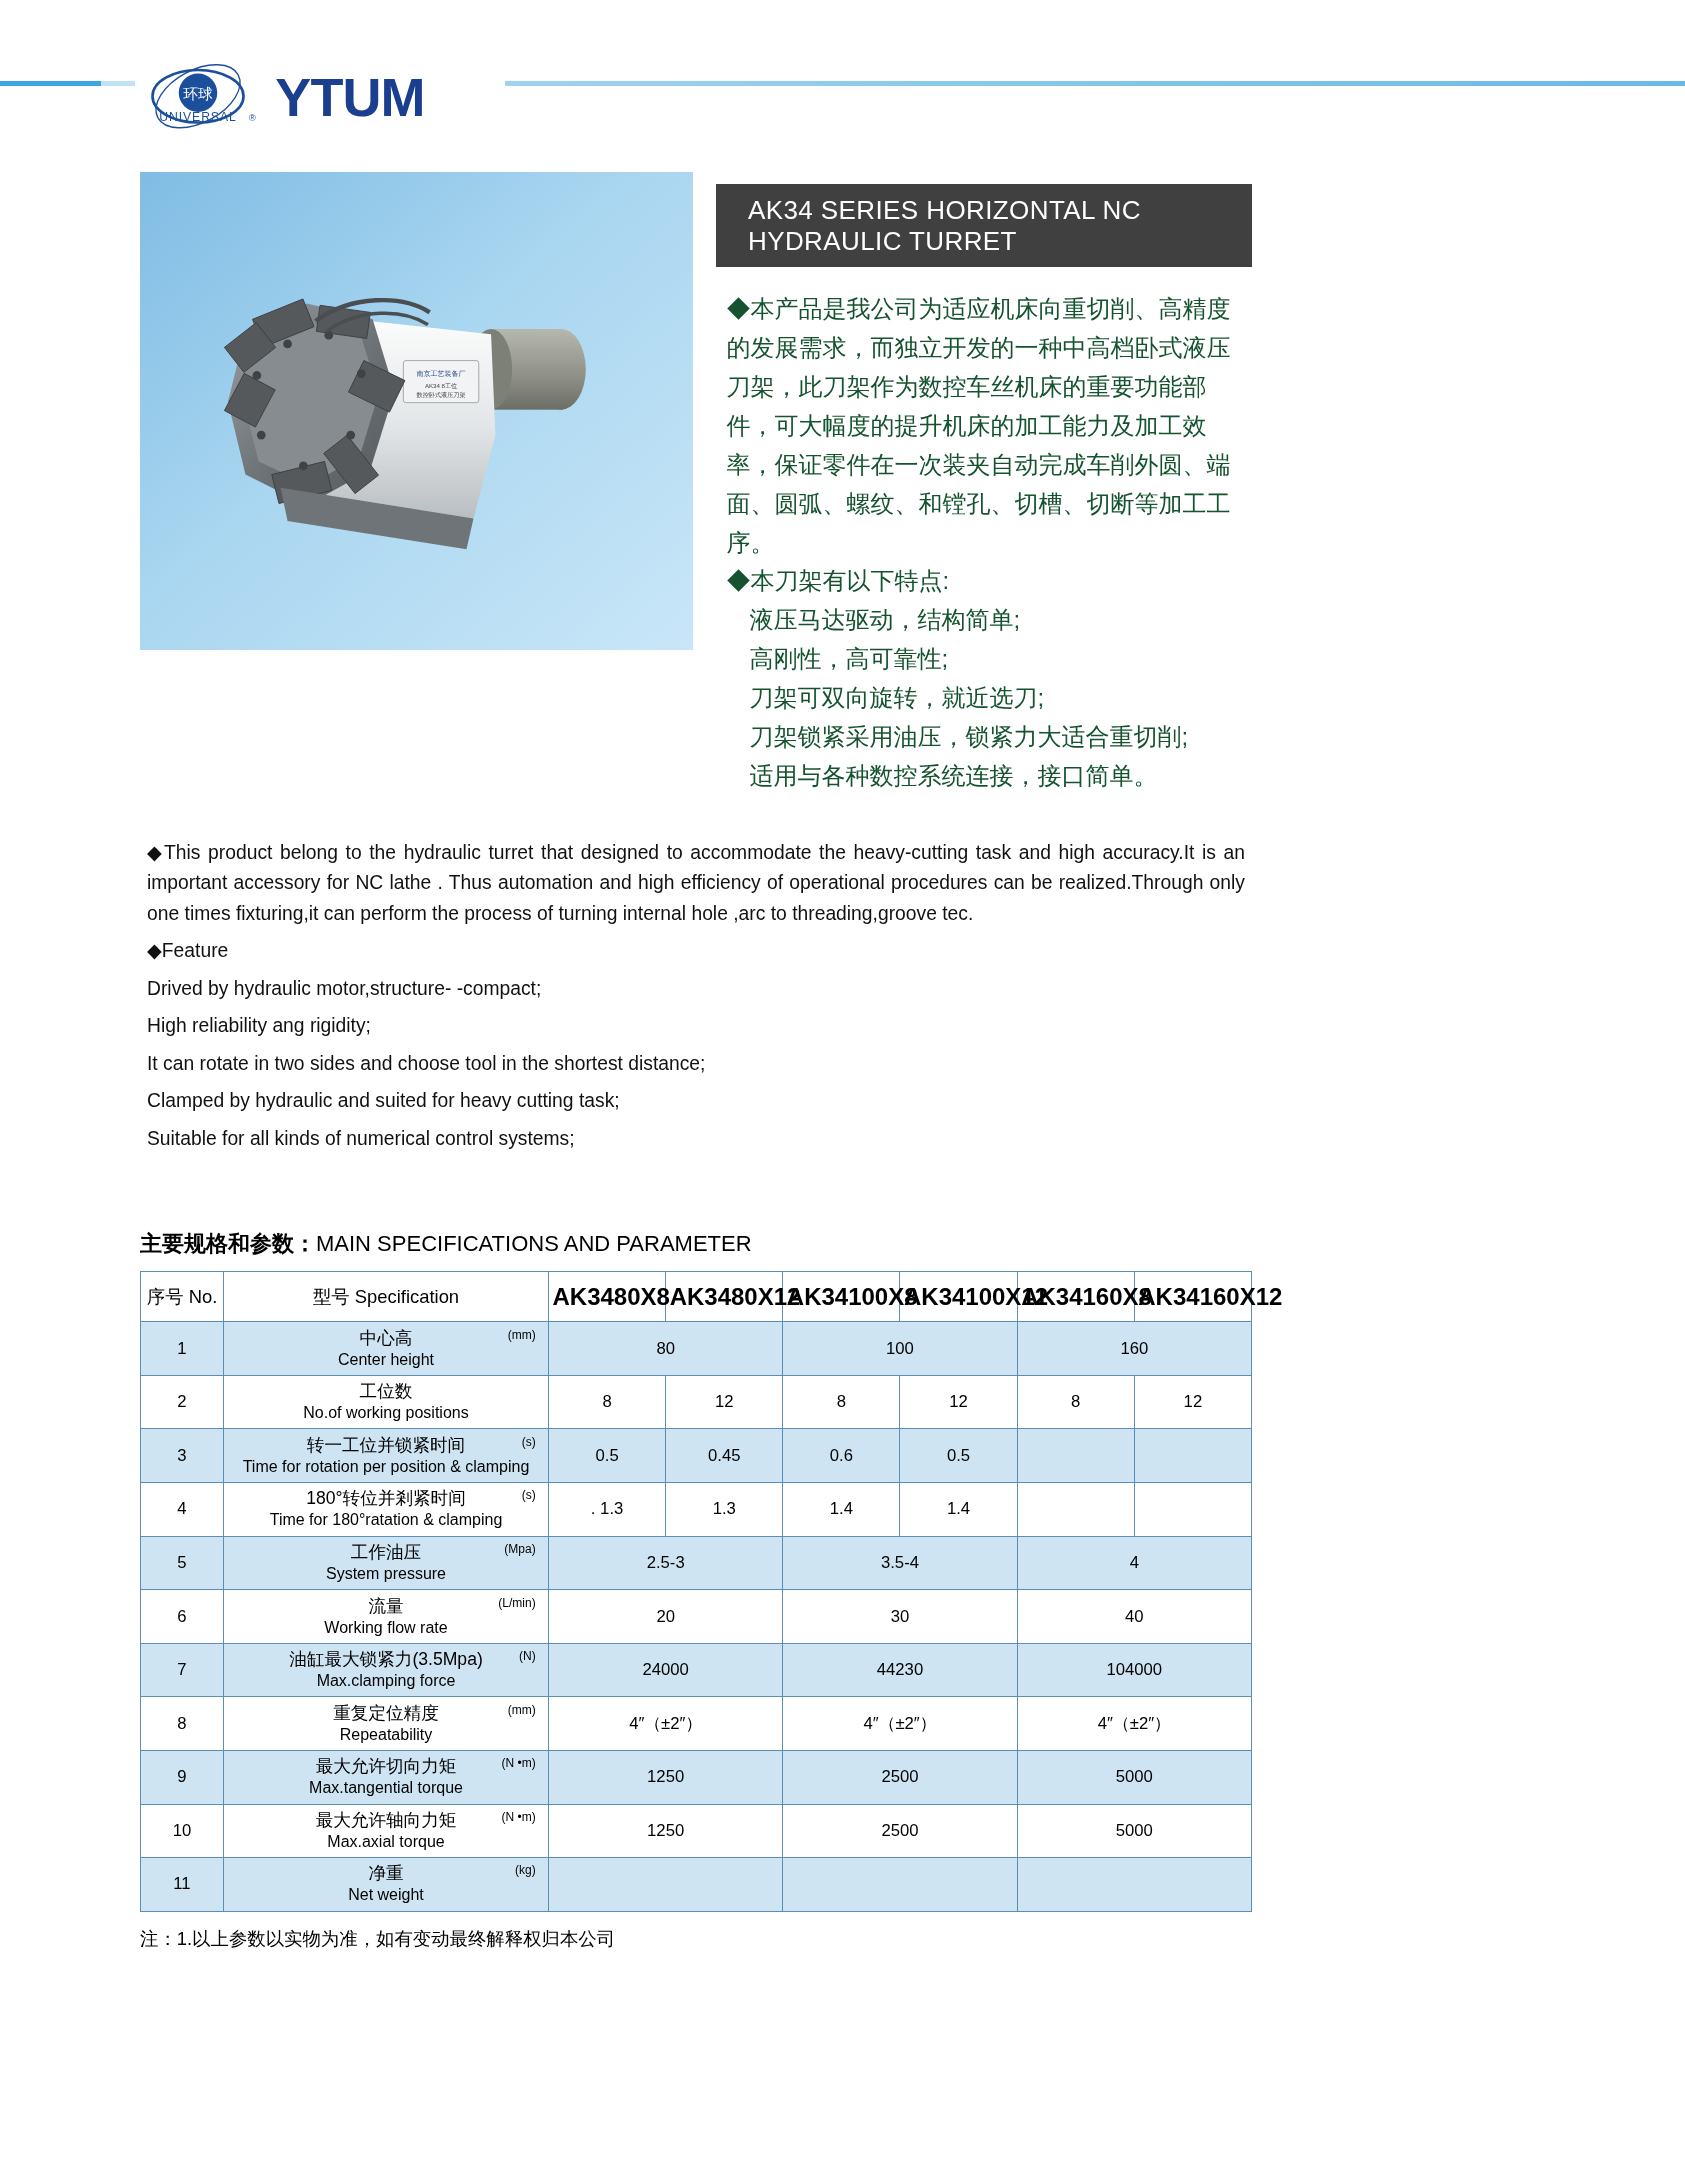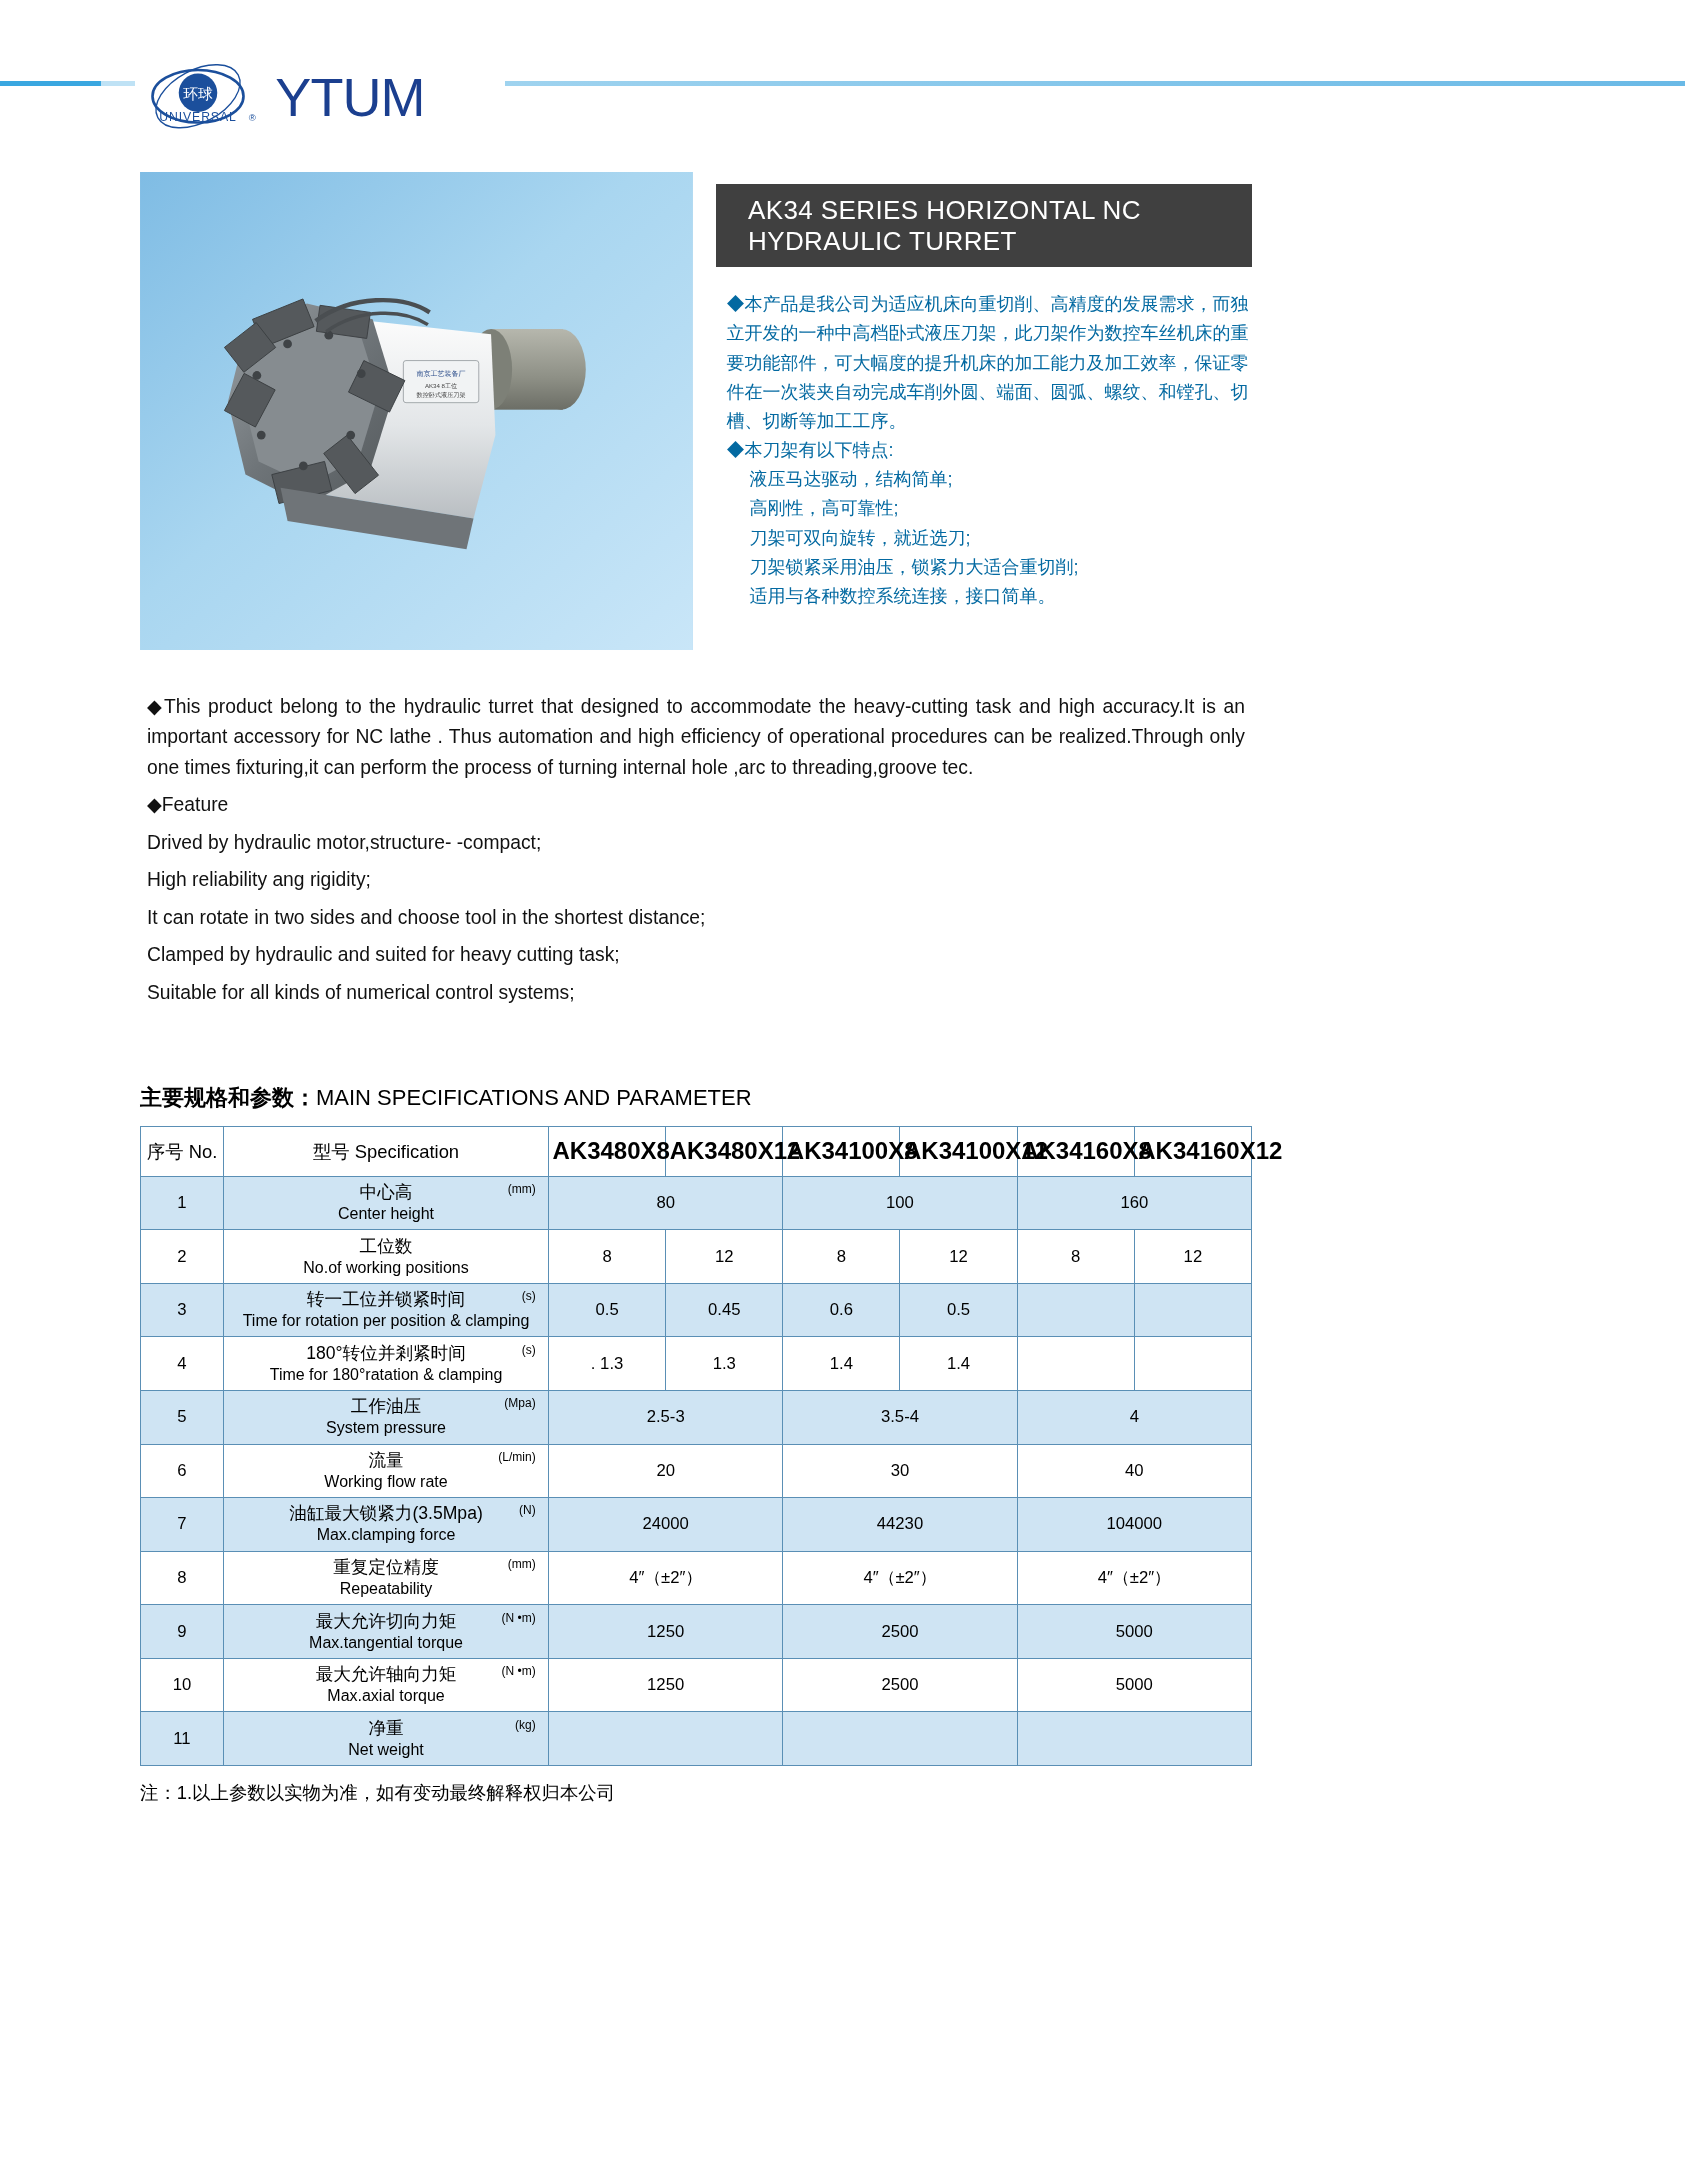--- a/index.html
+++ b/index.html
@@ -45,21 +45,21 @@
     z-index: 3;
   }
   .logo-globe {
     width: 130px;
     height: 67px;
     position: relative;
   }
   .logo-globe svg { display:block; }
   .logo-ytum {
     font-size: 54px;
-    font-weight: normal;
+    font-weight: bold;
     letter-spacing: -0.9px;
     color: #1b3f8f;
     font-family: "Liberation Sans", sans-serif;
     line-height: 1;
     margin-left: 5.3px;
   }
 
   
   .top-section {
     position: relative;
@@ -92,23 +92,23 @@
   }
   .title-en-bar {
     background: #404040;
     color: #ffffff;
     font-size: 26px;
     padding: 10.5px 0 10.5px 32px;
     letter-spacing: 0.4px;
     margin-bottom: 23px;
   }
   .cn-body {
-    font-size: 18px;
+    font-size: 24px;
     line-height: 1.62;
-    color: #0369a1;
+    color: #14532d;
     padding-left: 10.5px;
   }
   .cn-body p { margin: 0; }
   .cn-indent { padding-left: 23px; }
 
   
   .en-block {
     padding: 35px 140px 0 140px;
     font-size: 19.3px;
     line-height: 1.58;

